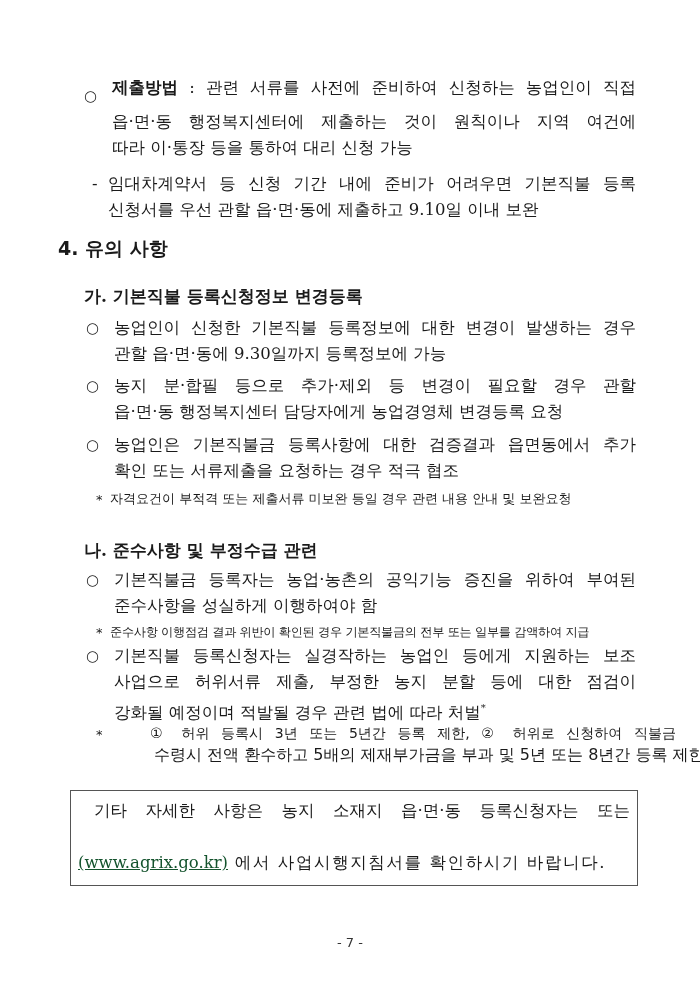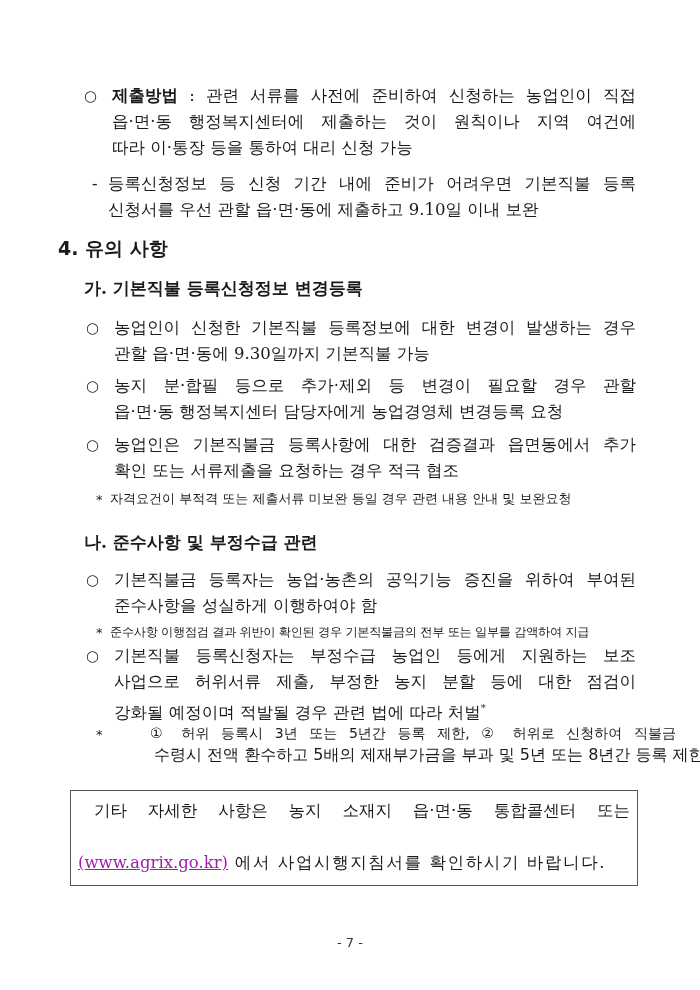--- a/index.html
+++ b/index.html
@@ -4,79 +4,79 @@
 <style>
   html, body { margin: 0; padding: 0; background: #ffffff; }
   body { width: 700px; height: 990px; position: relative; overflow: hidden;
          font-family: "DejaVu Serif", "Liberation Serif", serif; color: #1a1a1a; }
   .line { position: absolute; white-space: nowrap; font-size: 16.5px; line-height: 20px; }
   .justify { text-align: justify; text-align-last: justify; }
   .bullet { position: absolute; font-family: "DejaVu Sans", sans-serif; font-size: 15px; line-height: 20px; }
   .bold { font-weight: bold; }
   .h1 { position: absolute; left: 58px; top: 236px; font-family: "DejaVu Sans", sans-serif;
         font-weight: bold; font-size: 19px; line-height: 24px; }
-  .h2 { position: absolute; left: 84px; font-weight: bold; font-size: 17px; line-height: 22px; }
+  .h2 { position: absolute; left: 84px; font-weight: bold; font-size: 17px; line-height: 22px; margin-top: 8px; }
   .note { position: absolute; font-family: "DejaVu Sans", sans-serif; font-size: 13px; line-height: 18px; white-space: nowrap; }
   .note-star { position: absolute; font-family: "DejaVu Sans", sans-serif; font-size: 13px; }
   .box { position: absolute; left: 70px; top: 790px; width: 568px; height: 96px;
          border: 1.5px solid #555; box-sizing: border-box; }
   .box .bl { position: absolute; left: 7px; width: 552px; font-size: 16.5px; line-height: 20px; white-space: nowrap; }
-  .link { color: #a21caf; text-decoration: underline; }
+  .link { color: #14532d; text-decoration: underline; }
   .pagenum { position: absolute; top: 935px; left: 0; width: 700px; text-align: center;
              font-family: "DejaVu Sans", sans-serif; font-size: 13px; color: #333; }
 </style>
 </head>
 <body>
 
 <div>
   <span class="bullet" style="left:84px;top:86px;">○</span>
-  <div class="line justify" style="left:112px;top:86px;width:524px;"><span class="bold">제출방법</span><span> : 관련 서류를 사전에 준비하여 신청하는 농업인이 직접</span></div>
+  <div class="line justify" style="left:112px;top:78px;width:524px;"><span class="bold">제출방법</span><span> : 관련 서류를 사전에 준비하여 신청하는 농업인이 직접</span></div>
   <div class="line justify" style="left:112px;top:112px;width:524px;">읍·면·동 행정복지센터에 제출하는 것이 원칙이나 지역 여건에</div>
   <div class="line" style="left:112px;top:138px;">따라 이·통장 등을 통하여 대리 신청 가능</div>
 
   <span class="line" style="left:92px;top:174px;">-</span>
-  <div class="line justify" style="left:108px;top:174px;width:528px;">등록신청정보 등 신청 기간 내에 준비가 어려우면 기본직불 등록</div>
+  <div class="line justify" style="left:108px;top:174px;width:528px;">임대차계약서 등 신청 기간 내에 준비가 어려우면 기본직불 등록</div>
   <div class="line" style="left:108px;top:200px;text-align:right;">신청서를 우선 관할 읍·면·동에 제출하고 9.10일 이내 보완</div>
 </div>
 
 <div class="h1">4. 유의 사항</div>
 
 <div class="h2" style="top:277px;">가. 기본직불 등록신청정보 변경등록</div>
 
 <span class="bullet" style="left:86px;top:318px;">○</span>
 <div class="line justify" style="left:114px;top:318px;width:522px;">농업인이 신청한 기본직불 등록정보에 대한 변경이 발생하는 경우</div>
-<div class="line" style="left:114px;top:344px;">관할 읍·면·동에 9.30일까지 기본직불 가능</div>
+<div class="line" style="left:114px;top:344px;">관할 읍·면·동에 9.30일까지 등록정보에 가능</div>
 
 <span class="bullet" style="left:86px;top:376px;">○</span>
 <div class="line justify" style="left:114px;top:376px;width:522px;">농지 분·합필 등으로 추가·제외 등 변경이 필요할 경우 관할</div>
 <div class="line" style="left:114px;top:402px;">읍·면·동 행정복지센터 담당자에게 농업경영체 변경등록 요청</div>
 
 <span class="bullet" style="left:86px;top:435px;">○</span>
 <div class="line justify" style="left:114px;top:435px;width:522px;">농업인은 기본직불금 등록사항에 대한 검증결과 읍면동에서 추가</div>
 <div class="line" style="left:114px;top:461px;">확인 또는 서류제출을 요청하는 경우 적극 협조</div>
 <span class="note-star" style="left:96px;top:492px;">*</span>
 <div class="note" style="left:110px;top:490px;">자격요건이 부적격 또는 제출서류 미보완 등일 경우 관련 내용 안내 및 보완요청</div>
 
 <div class="h2" style="top:531px;">나. 준수사항 및 부정수급 관련</div>
 
 <span class="bullet" style="left:86px;top:570px;">○</span>
 <div class="line justify" style="left:114px;top:570px;width:522px;">기본직불금 등록자는 농업·농촌의 공익기능 증진을 위하여 부여된</div>
 <div class="line" style="left:114px;top:596px;">준수사항을 성실하게 이행하여야 함</div>
 <span class="note-star" style="left:96px;top:625px;">*</span>
 <div class="note" style="left:110px;top:623px;font-size:12.2px;letter-spacing:-0.3px;">준수사항 이행점검 결과 위반이 확인된 경우 기본직불금의 전부 또는 일부를 감액하여 지급</div>
 
 <span class="bullet" style="left:86px;top:646px;">○</span>
-<div class="line justify" style="left:114px;top:646px;width:522px;">기본직불 등록신청자는 부정수급 농업인 등에게 지원하는 보조</div>
+<div class="line justify" style="left:114px;top:646px;width:522px;">기본직불 등록신청자는 실경작하는 농업인 등에게 지원하는 보조</div>
 <div class="line justify" style="left:114px;top:672px;width:522px;">사업으로 허위서류 제출, 부정한 농지 분할 등에 대한 점검이</div>
 <div class="line" style="left:114px;top:698px;text-align:center;"><span>강화될 예정이며 적발될 경우 관련 법에 따라 처벌</span><sup style="font-size:10px;">*</sup></div>
 
 <span class="note-star" style="left:96px;top:727px;">*</span>
 <div class="note justify" style="left:110px;top:723px;width:526px;font-size:14px;line-height:20px;margin-left:40px;">① 허위 등록시 3년 또는 5년간 등록 제한, ② 허위로 신청하여 직불금</div>
 <div class="note" style="left:110px;top:745px;font-size:16px;line-height:20px;margin-left:44px;">수령시 전액 환수하고 5배의 제재부가금을 부과 및 5년 또는 8년간 등록 제한</div>
 
 <div class="box">
-  <div class="bl justify" style="top:10px;padding-left:16px;width:536px;">기타 자세한 사항은 농지 소재지 읍·면·동 통합콜센터 또는</div>
+  <div class="bl justify" style="top:10px;padding-left:16px;width:536px;">기타 자세한 사항은 농지 소재지 읍·면·동 등록신청자는 또는</div>
   <div class="bl" style="top:62px;">
     <a class="link">(www.agrix.go.kr)</a><span style="letter-spacing:1.6px;"> 에서 사업시행지침서를 확인하시기 바랍니다.</span>
   </div>
 </div>
 
 <div class="pagenum">- 7 -</div>
 
 </body></html>

